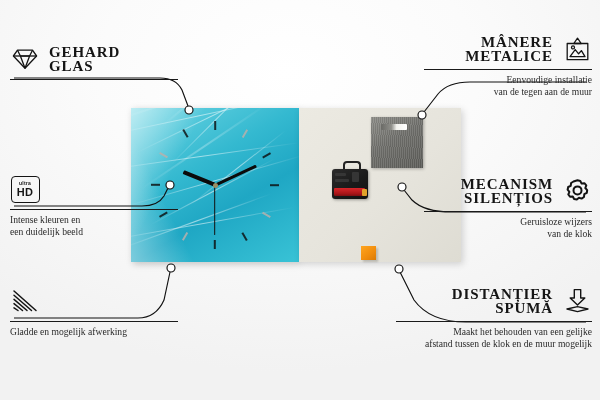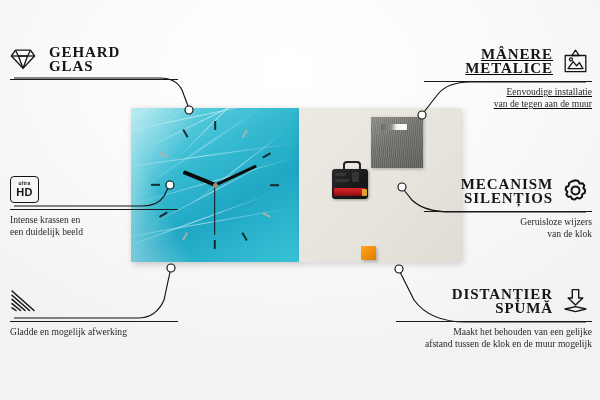--- a/index.html
+++ b/index.html
@@ -76,21 +76,21 @@
     color: #2a2a2a;
     white-space: pre-line;
   }
   
   .icon {
     flex: 0 0 auto;
     width: 30px;
     height: 30px;
     display: flex;
     align-items: center;
-    justify-content: flex-start;
+    justify-content: center;
     color: #141414;
   }
   .icon svg { display: block; }
 
   .hd-badge {
     width: 27px; height: 25px;
     border: 1.4px solid #141414;
     border-radius: 4px;
     display: flex;
     flex-direction: column;
@@ -383,21 +383,21 @@
   <div class="feature left" style="top:172px;">
     <div class="feat-head">
       <span class="icon">
         <span class="hd-badge">
           <span class="ultra">ultra</span>
           <span class="hd">HD</span>
         </span>
       </span>
     </div>
     <hr class="feat-rule">
-    <div class="feat-desc">Intense krassen en
+    <div class="feat-desc">Intense kleuren en
 een duidelijk beeld</div>
   </div>
 
   <div class="feature left" style="top:284px;">
     <div class="feat-head">
       <span class="icon">
         <svg width="26" height="24" viewBox="0 0 26 24">
           <g stroke="currentColor" stroke-width="1.5" stroke-linecap="round">
             <line x1="2" y1="2" x2="24" y2="21.5"></line>
             <line x1="2" y1="6.2" x2="19.5" y2="21.5"></line>
@@ -405,21 +405,21 @@
             <line x1="2" y1="14.6" x2="10.5" y2="21.5"></line>
             <line x1="2" y1="18.8" x2="6" y2="21.5"></line>
           </g>
         </svg>
       </span>
     </div>
     <hr class="feat-rule">
     <div class="feat-desc">Gladde en mogelijk afwerking</div>
   </div>
 
-  <div class="feature right" style="top:44px;text-decoration:underline;">
+  <div class="feature right" style="top:32px;">
     <div class="feat-head">
       <span class="icon">
         <svg width="27" height="25" viewBox="0 0 27 25">
           <g fill="none" stroke="currentColor" stroke-width="1.3" stroke-linejoin="round">
             <rect x="3.2" y="6.5" width="20.6" height="16.2"></rect>
             <path d="M13.5 1.2 L9.8 6.5 H17.2 Z"></path>
             <path d="M6 19.6 L11.2 12.6 L14.6 16.8 L17.4 13.6 L21 19.6 Z"></path>
             <circle cx="9" cy="10.4" r="1.5"></circle>
           </g>
         </svg>

